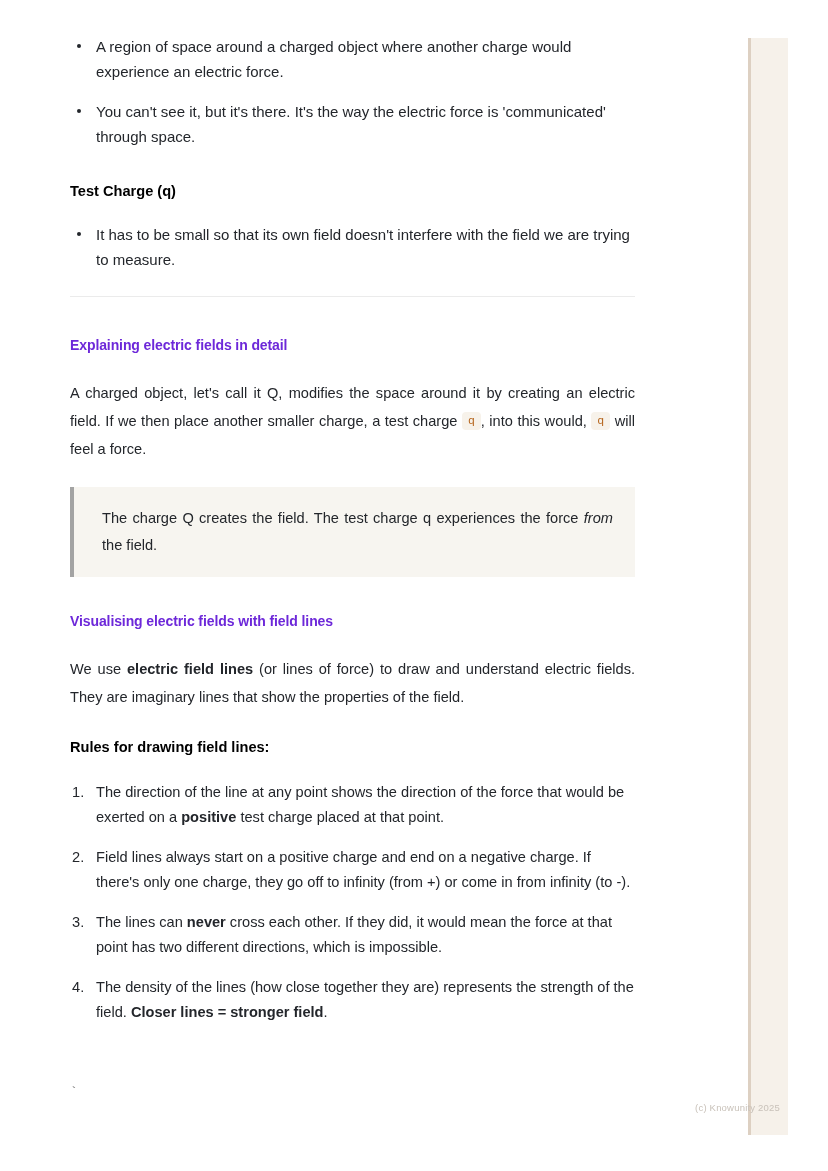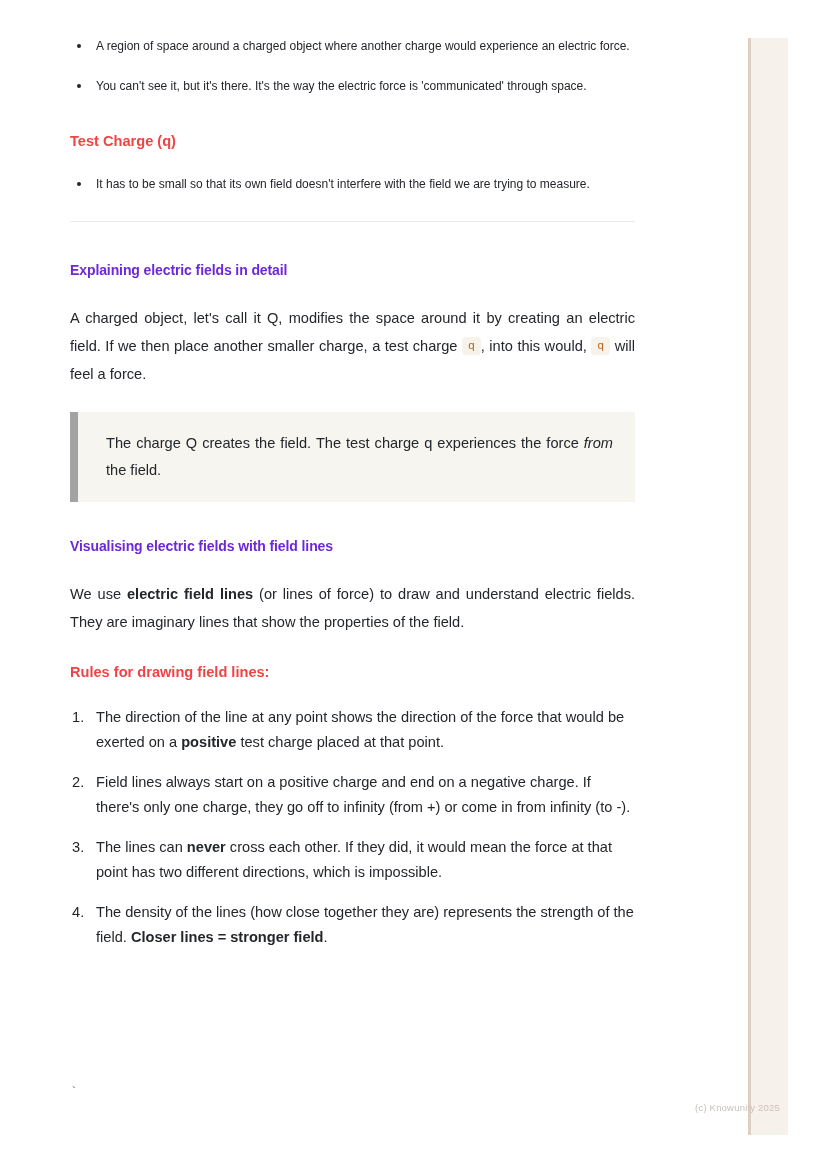--- a/index.html
+++ b/index.html
@@ -44,40 +44,40 @@
 
   ul.bullets {
     list-style: none;
     margin: 0;
     padding: 0;
   }
   ul.bullets > li {
     position: relative;
     padding-left: 26px;
     margin-bottom: 15px;
-    font-size: 12px;
+    font-size: 15px;
     line-height: 25px;
     color: #23262b;
   }
   ul.bullets > li:last-child { margin-bottom: 0; }
   ul.bullets > li::before {
     content: "";
     position: absolute;
     left: 7px;
     top: 10px;
     width: 4px;
     height: 4px;
     border-radius: 50%;
     background: #23262b;
   }
 
   .sub-heading {
     font-size: 14.6px;
     font-weight: bold;
-    color: #ef4444;
+    color: #000000;
     margin: 0;
     line-height: 25px;
   }
 
   ol.rules {
     list-style: none;
     margin: 0;
     padding: 0;
     counter-reset: rulecount;
   }
@@ -136,21 +136,21 @@
     font-size: 11.5px;
     line-height: 16px;
     vertical-align: middle;
     position: relative;
     top: -1px;
   }
 
   
   .callout {
     background: #f7f5f0;
-    border-left: 8px solid #a3a3a3;
+    border-left: 4px solid #a3a3a3;
     padding: 18px 22px 18px 28px;
     font-size: 14.6px;
     line-height: 27px;
     color: #23262b;
     text-align: justify;
     box-sizing: border-box;
   }
   .callout .callout-label { font-weight: bold; }
   .callout em { font-style: italic; }
 

